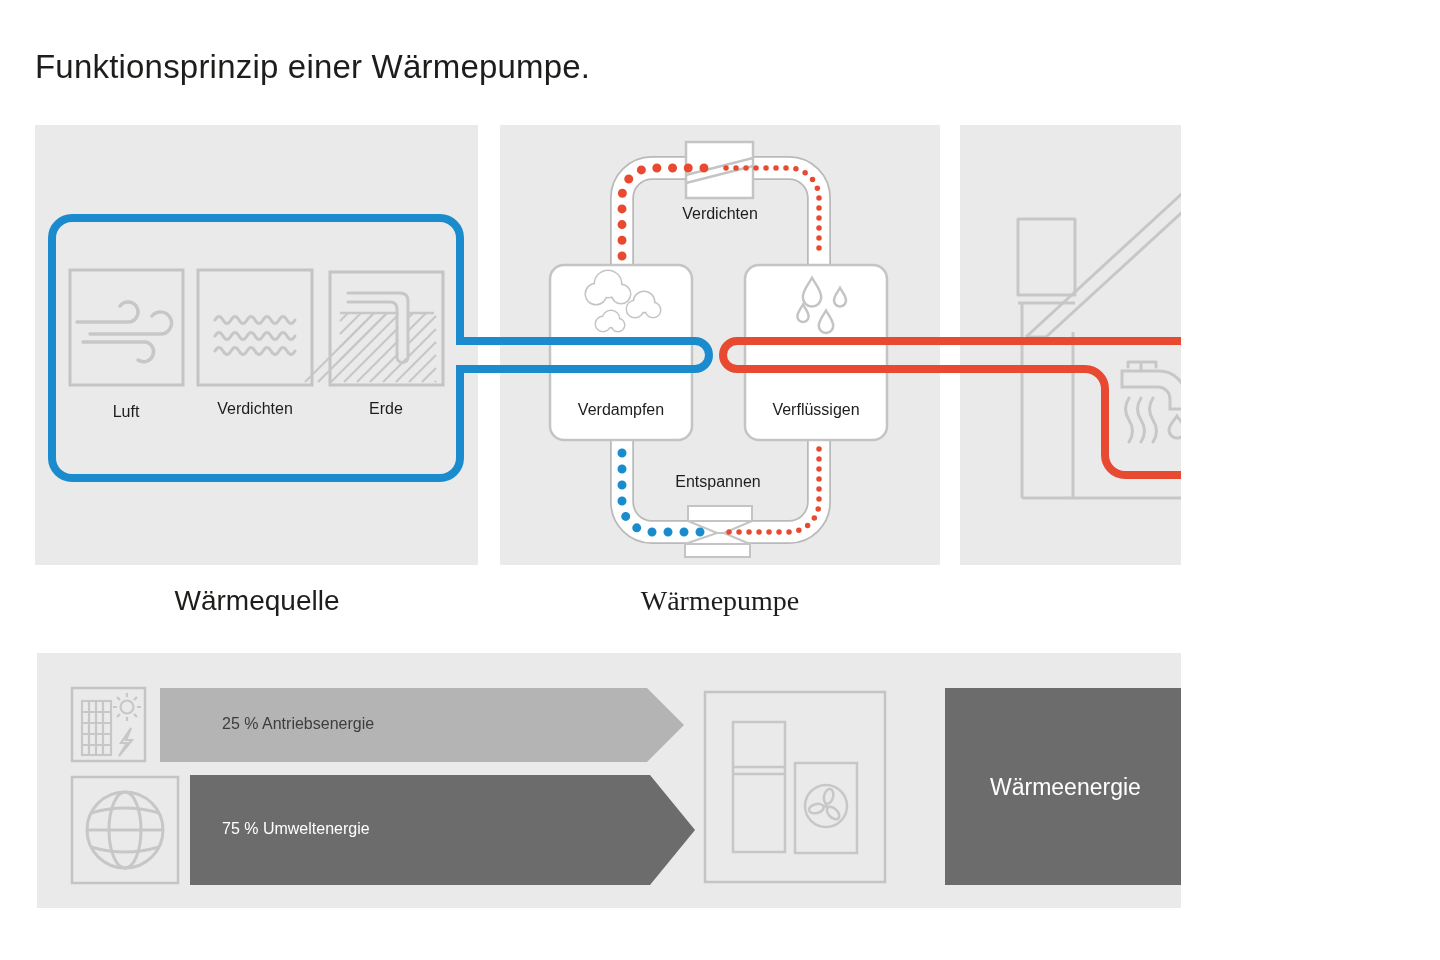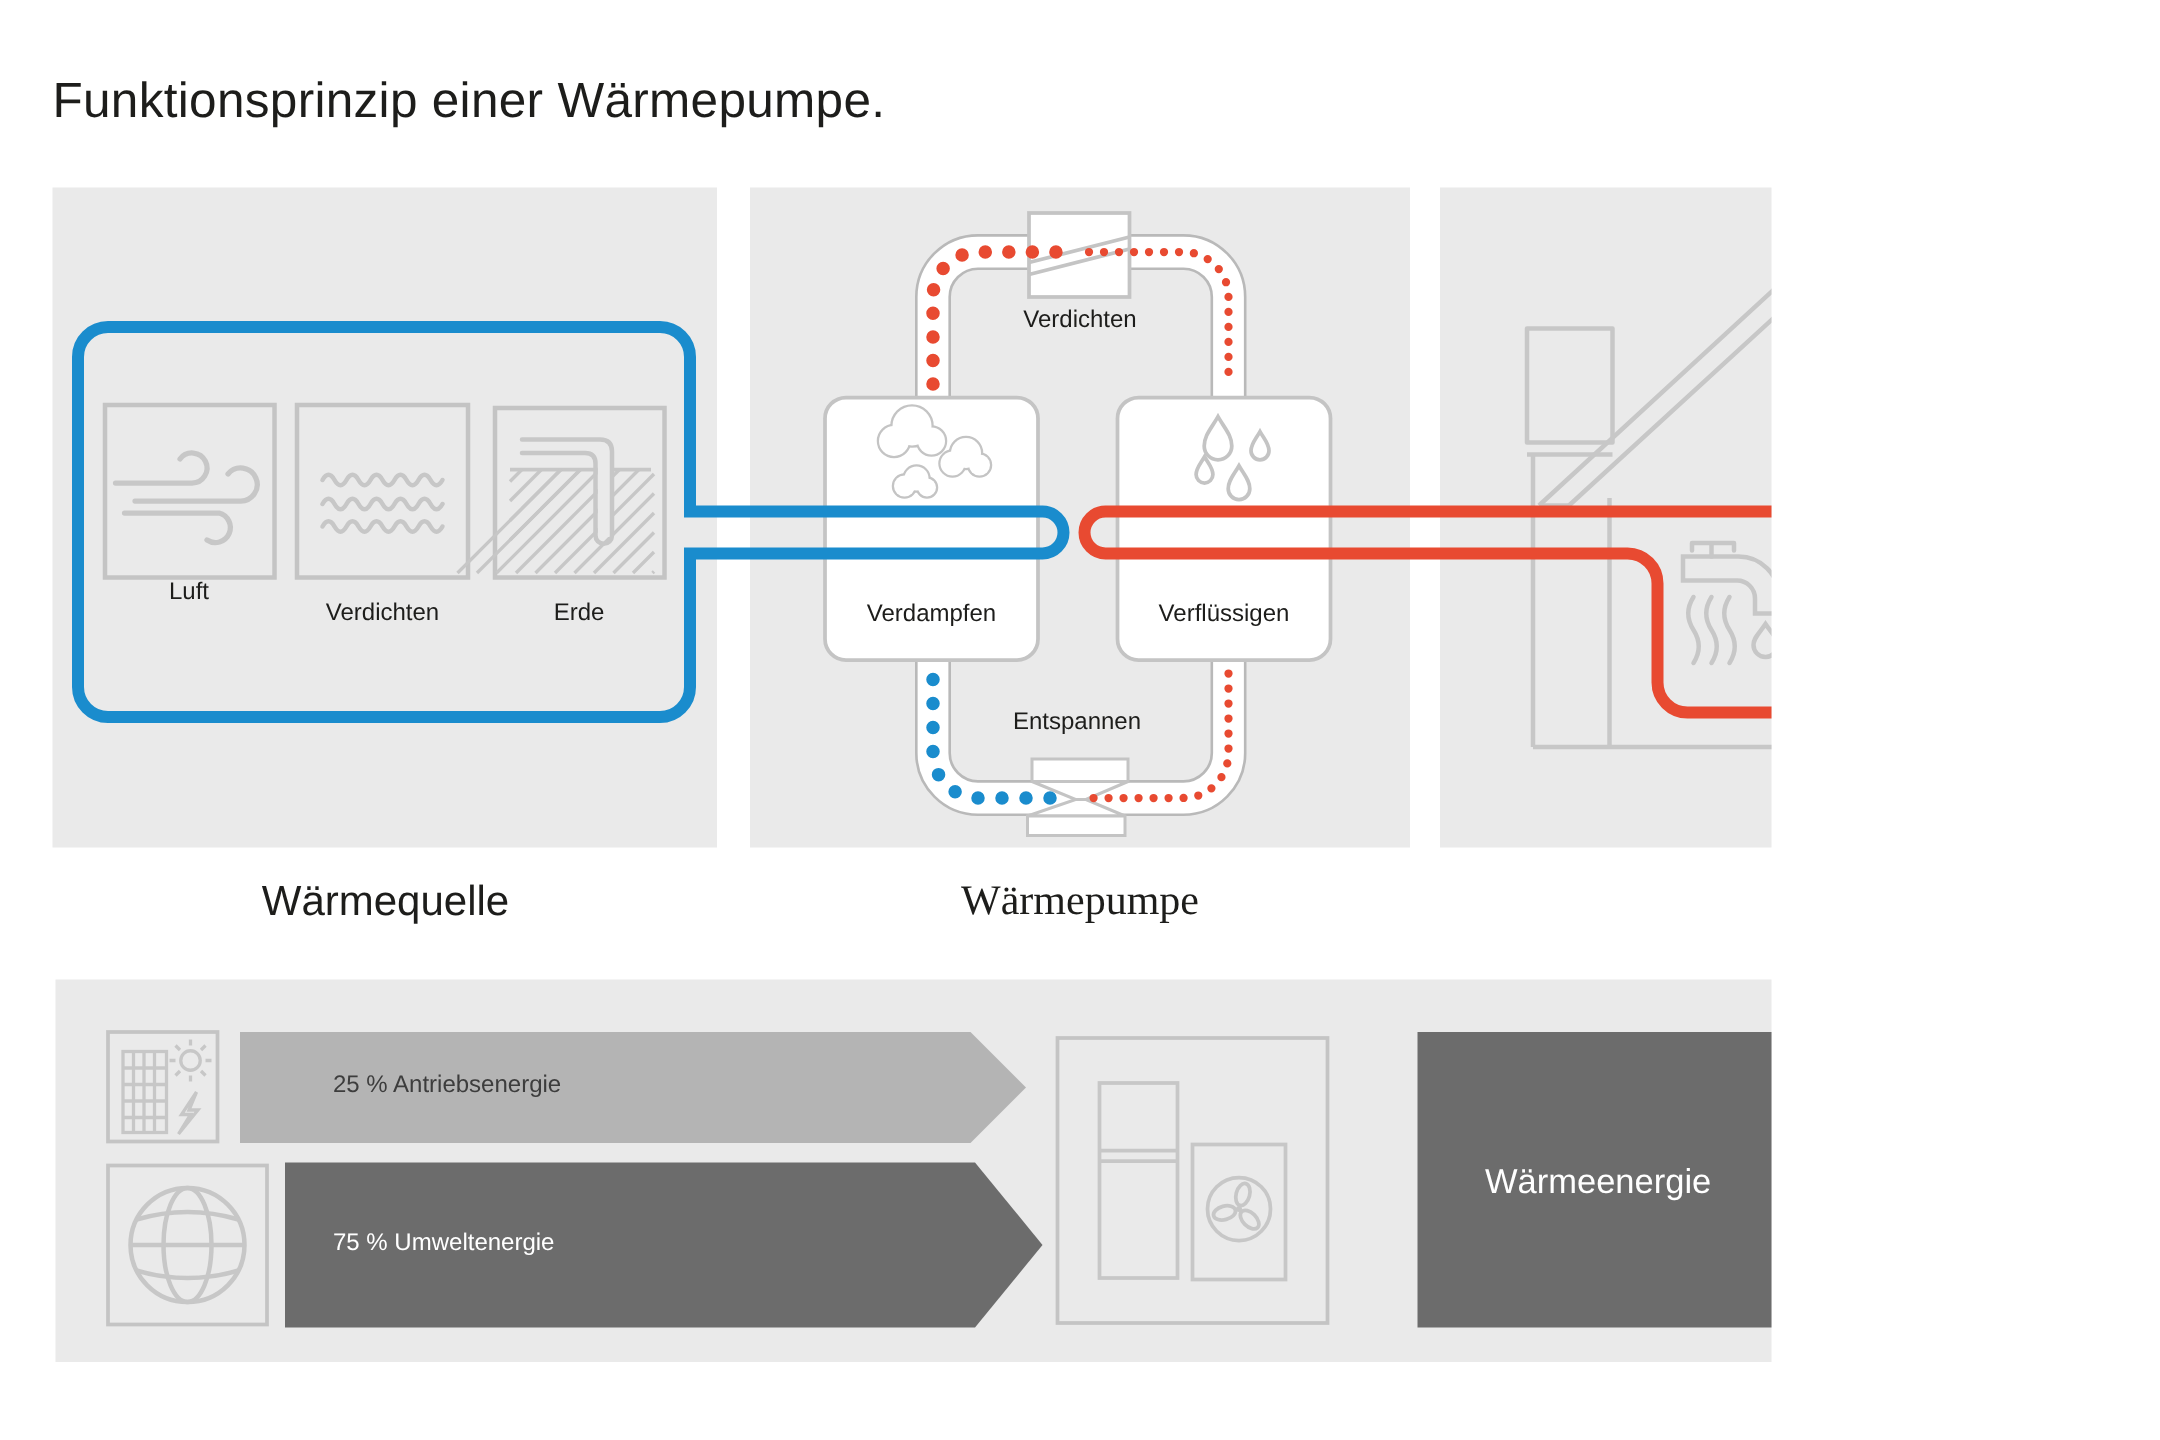--- a/index.html
+++ b/index.html
@@ -211,21 +211,21 @@
         <ellipse cx="826" cy="796" rx="4.5" ry="7.5" transform="rotate(15 826 806)"></ellipse>
         <ellipse cx="826" cy="796" rx="4.5" ry="7.5" transform="rotate(135 826 806)"></ellipse>
         <ellipse cx="826" cy="796" rx="4.5" ry="7.5" transform="rotate(255 826 806)"></ellipse>
         <circle cx="826" cy="806" r="2" fill="var(--c-icon)" stroke="none"></circle>
       </g>
     </g>
 
     <polygon class="f-dark" points="945,688 1335,688 1380,786 1335,885 945,885"></polygon>
   </svg>
 
-  <div class="lbl ctr" style="left:126px;top:385px;text-align:center;">Luft</div>
+  <div class="lbl ctr" style="left:126px;top:402px;text-align:center;">Luft</div>
   <div class="lbl ctr" style="left:255px;top:399px;">Verdichten</div>
   <div class="lbl ctr" style="left:386px;top:399px;">Erde</div>
 
   <div class="lbl ctr" style="left:720px;top:204px;">Verdichten</div>
   <div class="lbl ctr" style="left:621px;top:400px;">Verdampfen</div>
   <div class="lbl ctr" style="left:816px;top:400px;">Verflüssigen</div>
   <div class="lbl ctr" style="left:718px;top:472px;">Entspannen</div>
 
   <div class="caption" style="left:257px;top:583px;">Wärmequelle</div>
   <div class="caption" style="left:720px;top:583px;font-family:Liberation Serif, serif;">Wärmepumpe</div>

